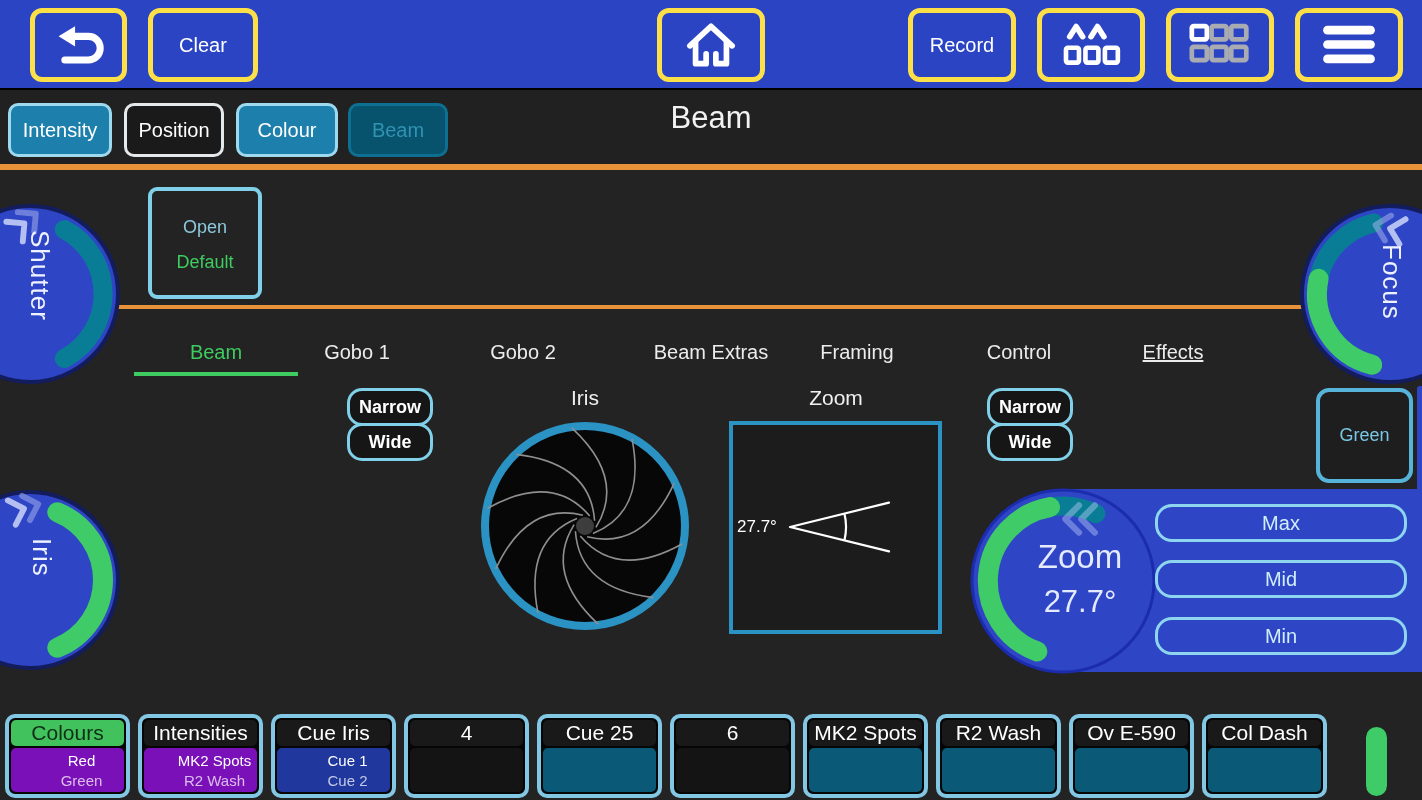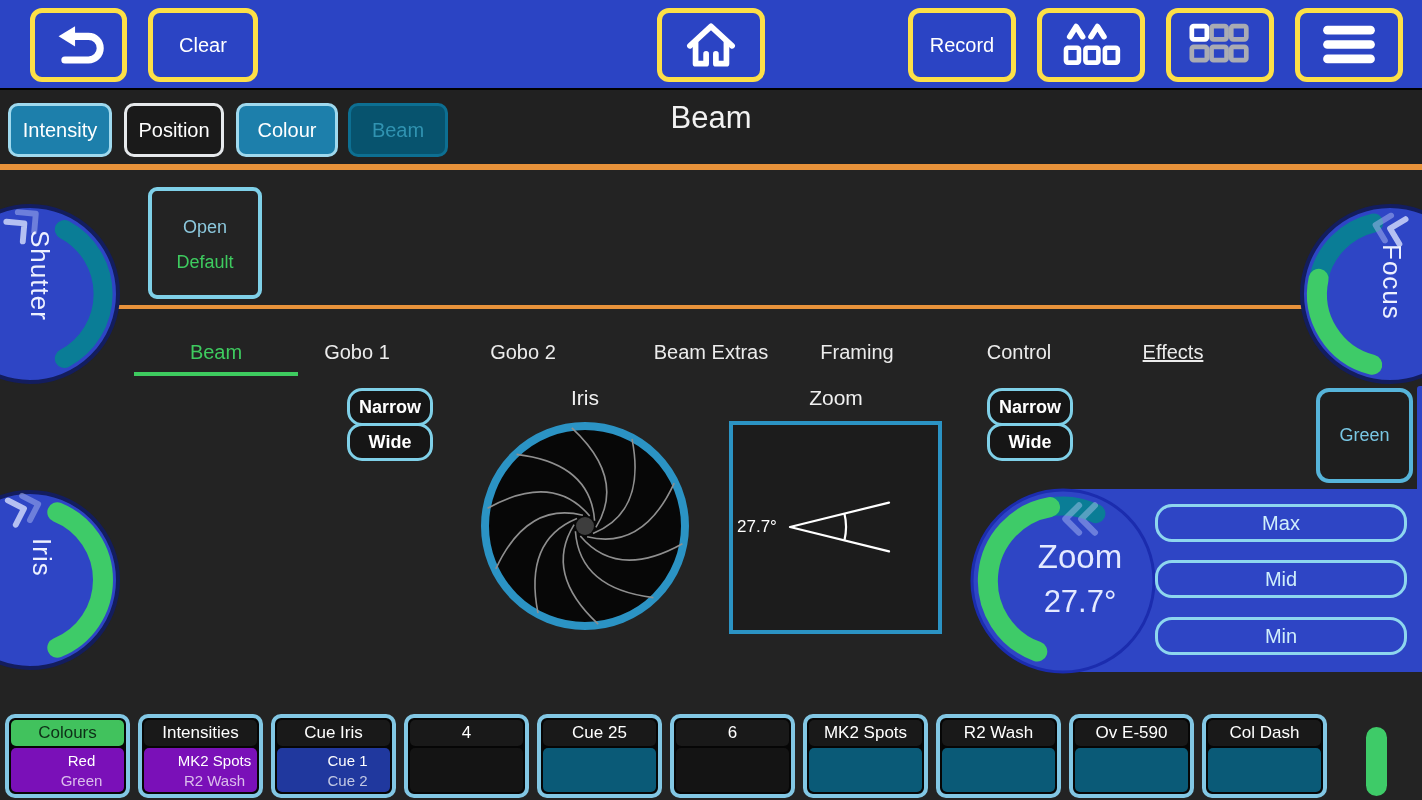--- a/index.html
+++ b/index.html
@@ -84,21 +84,21 @@
   }
   #edge-sliver { left:1417px; top:386px; width:5px; height:106px; background:#2e45c5; border-radius:3px 0 0 3px; z-index:2; }
 
   
   #playbacks { left:0; top:714px; width:1422px; height:84px; z-index:2; }
   .pb {
     position:absolute; top:0; width:125px; height:84px; border:4px solid #82c7e4; border-radius:10px;
     background:#060606; display:flex; flex-direction:column; gap:2px; padding:2px;
   }
   .pb-head {
-    height:26px; border-radius:5px; background:#191919; color:#fff; font-size:17px;
+    height:26px; border-radius:5px; background:#191919; color:#fff; font-size:21px;
     display:flex; align-items:center; justify-content:center; flex:0 0 auto;
   }
   .pb-head.green { background:#41c25d; color:#0e2e17; }
   .pb-body {
     flex:1 1 auto; border-radius:5px; display:flex; flex-direction:column;
     align-items:center; justify-content:center; gap:1px; font-size:15px;padding-left:28px;
   }
   .pb-body.purple { background:#7a10b8; }
   .pb-body.blue   { background:#20389e; }
   .pb-body.teal   { background:#0a5a77; }

